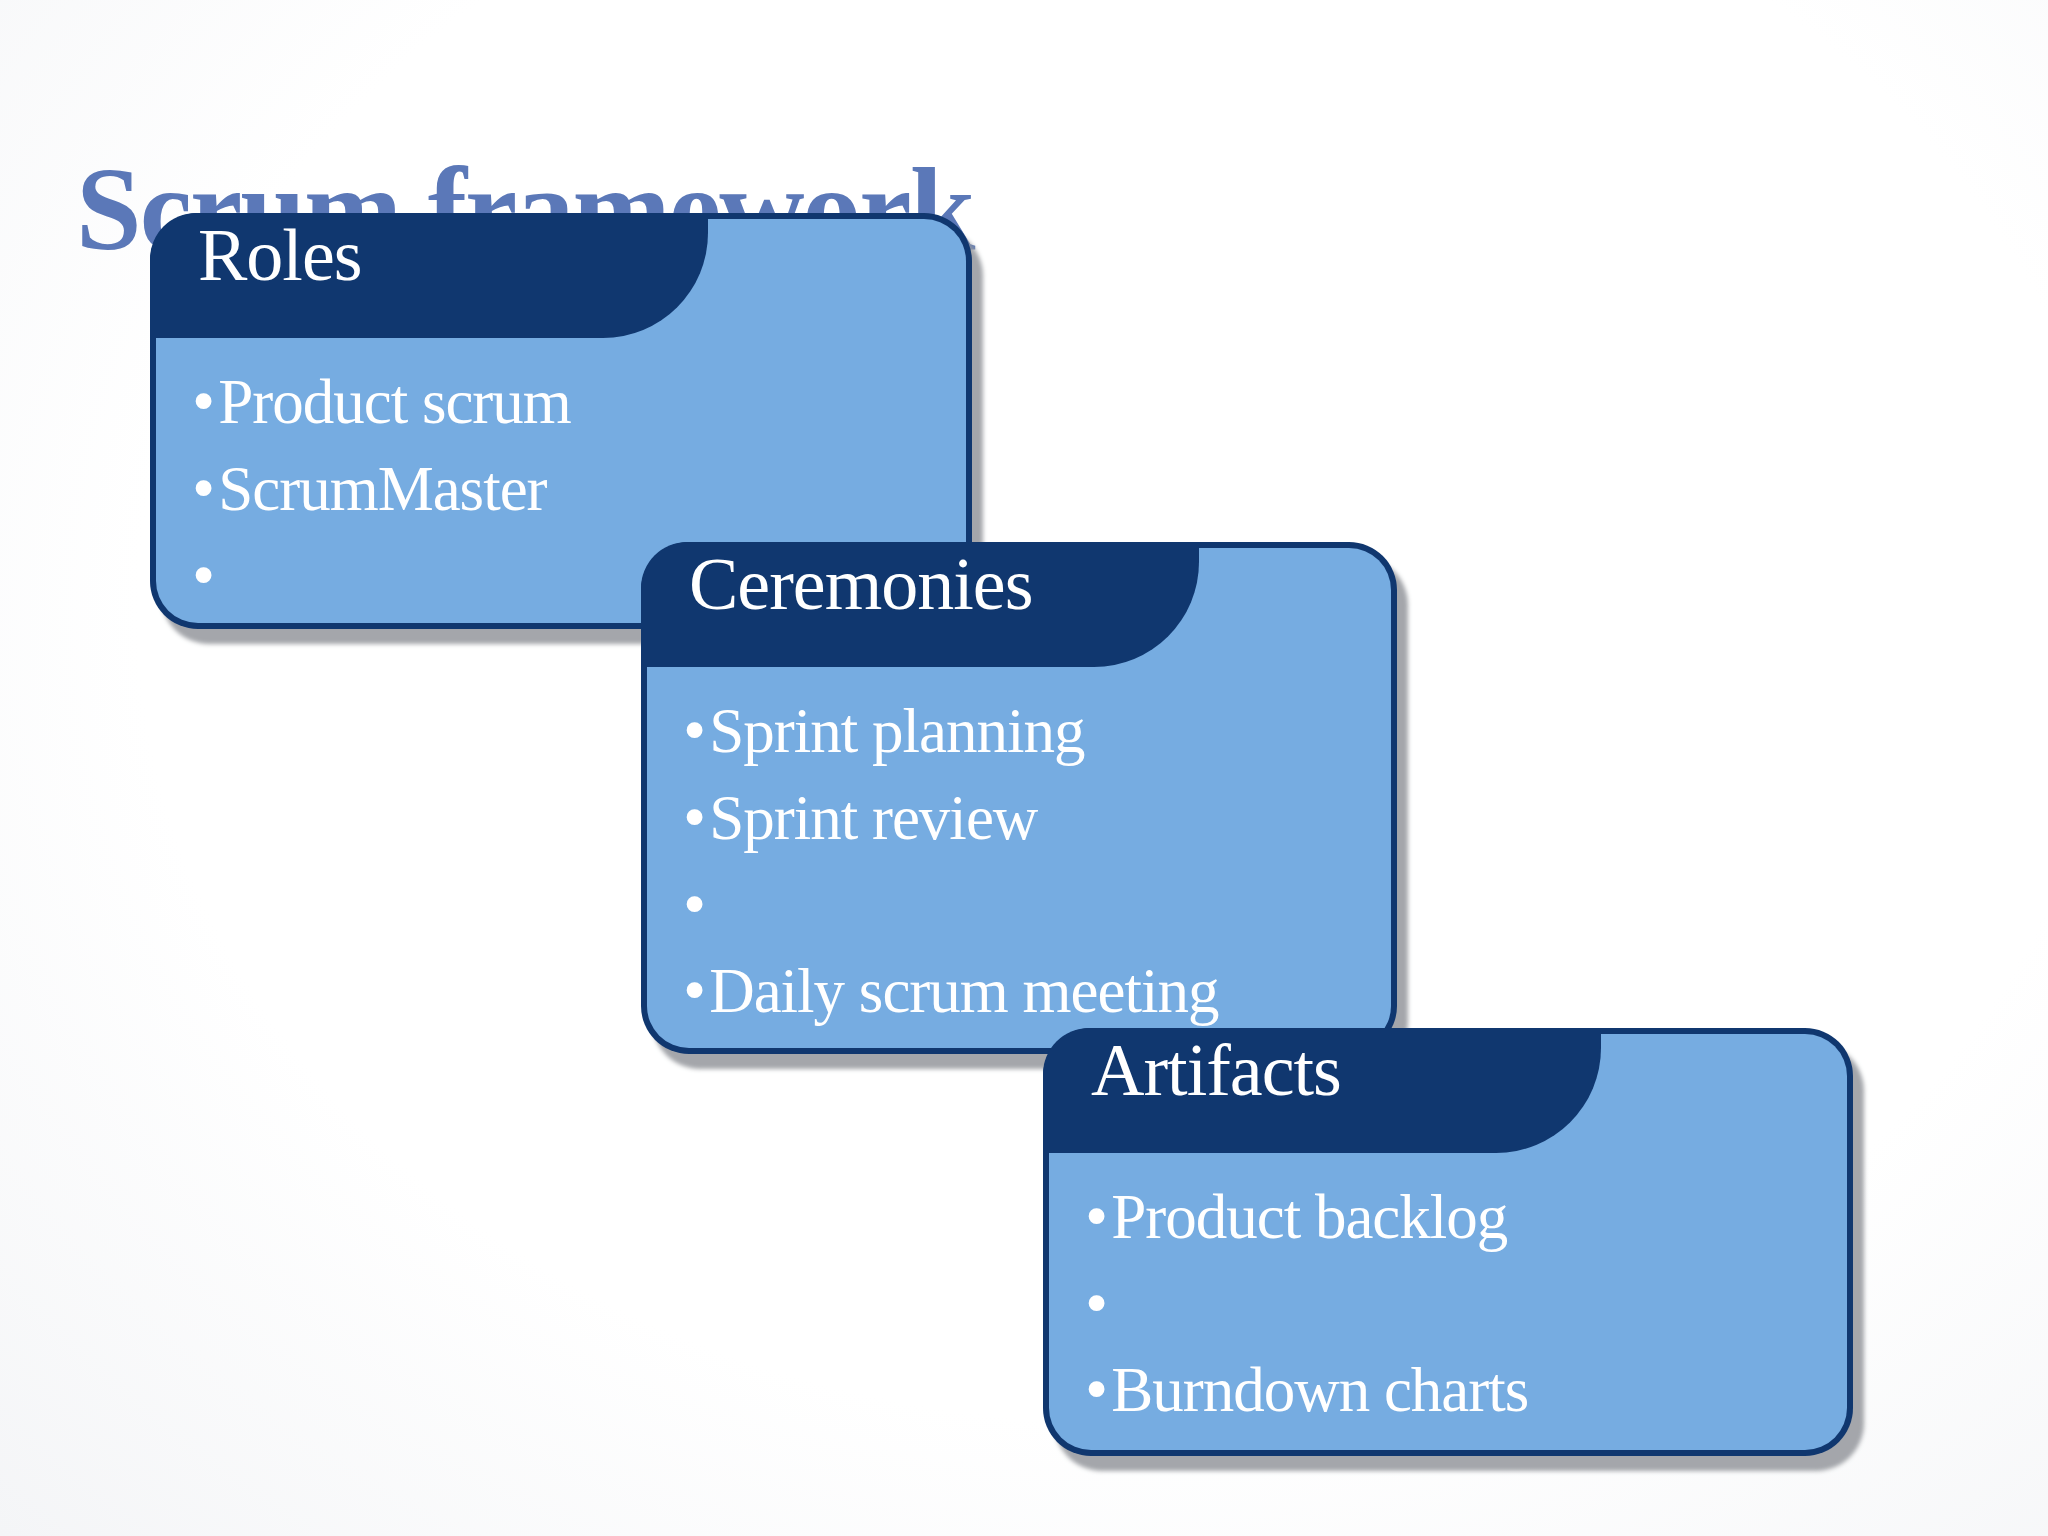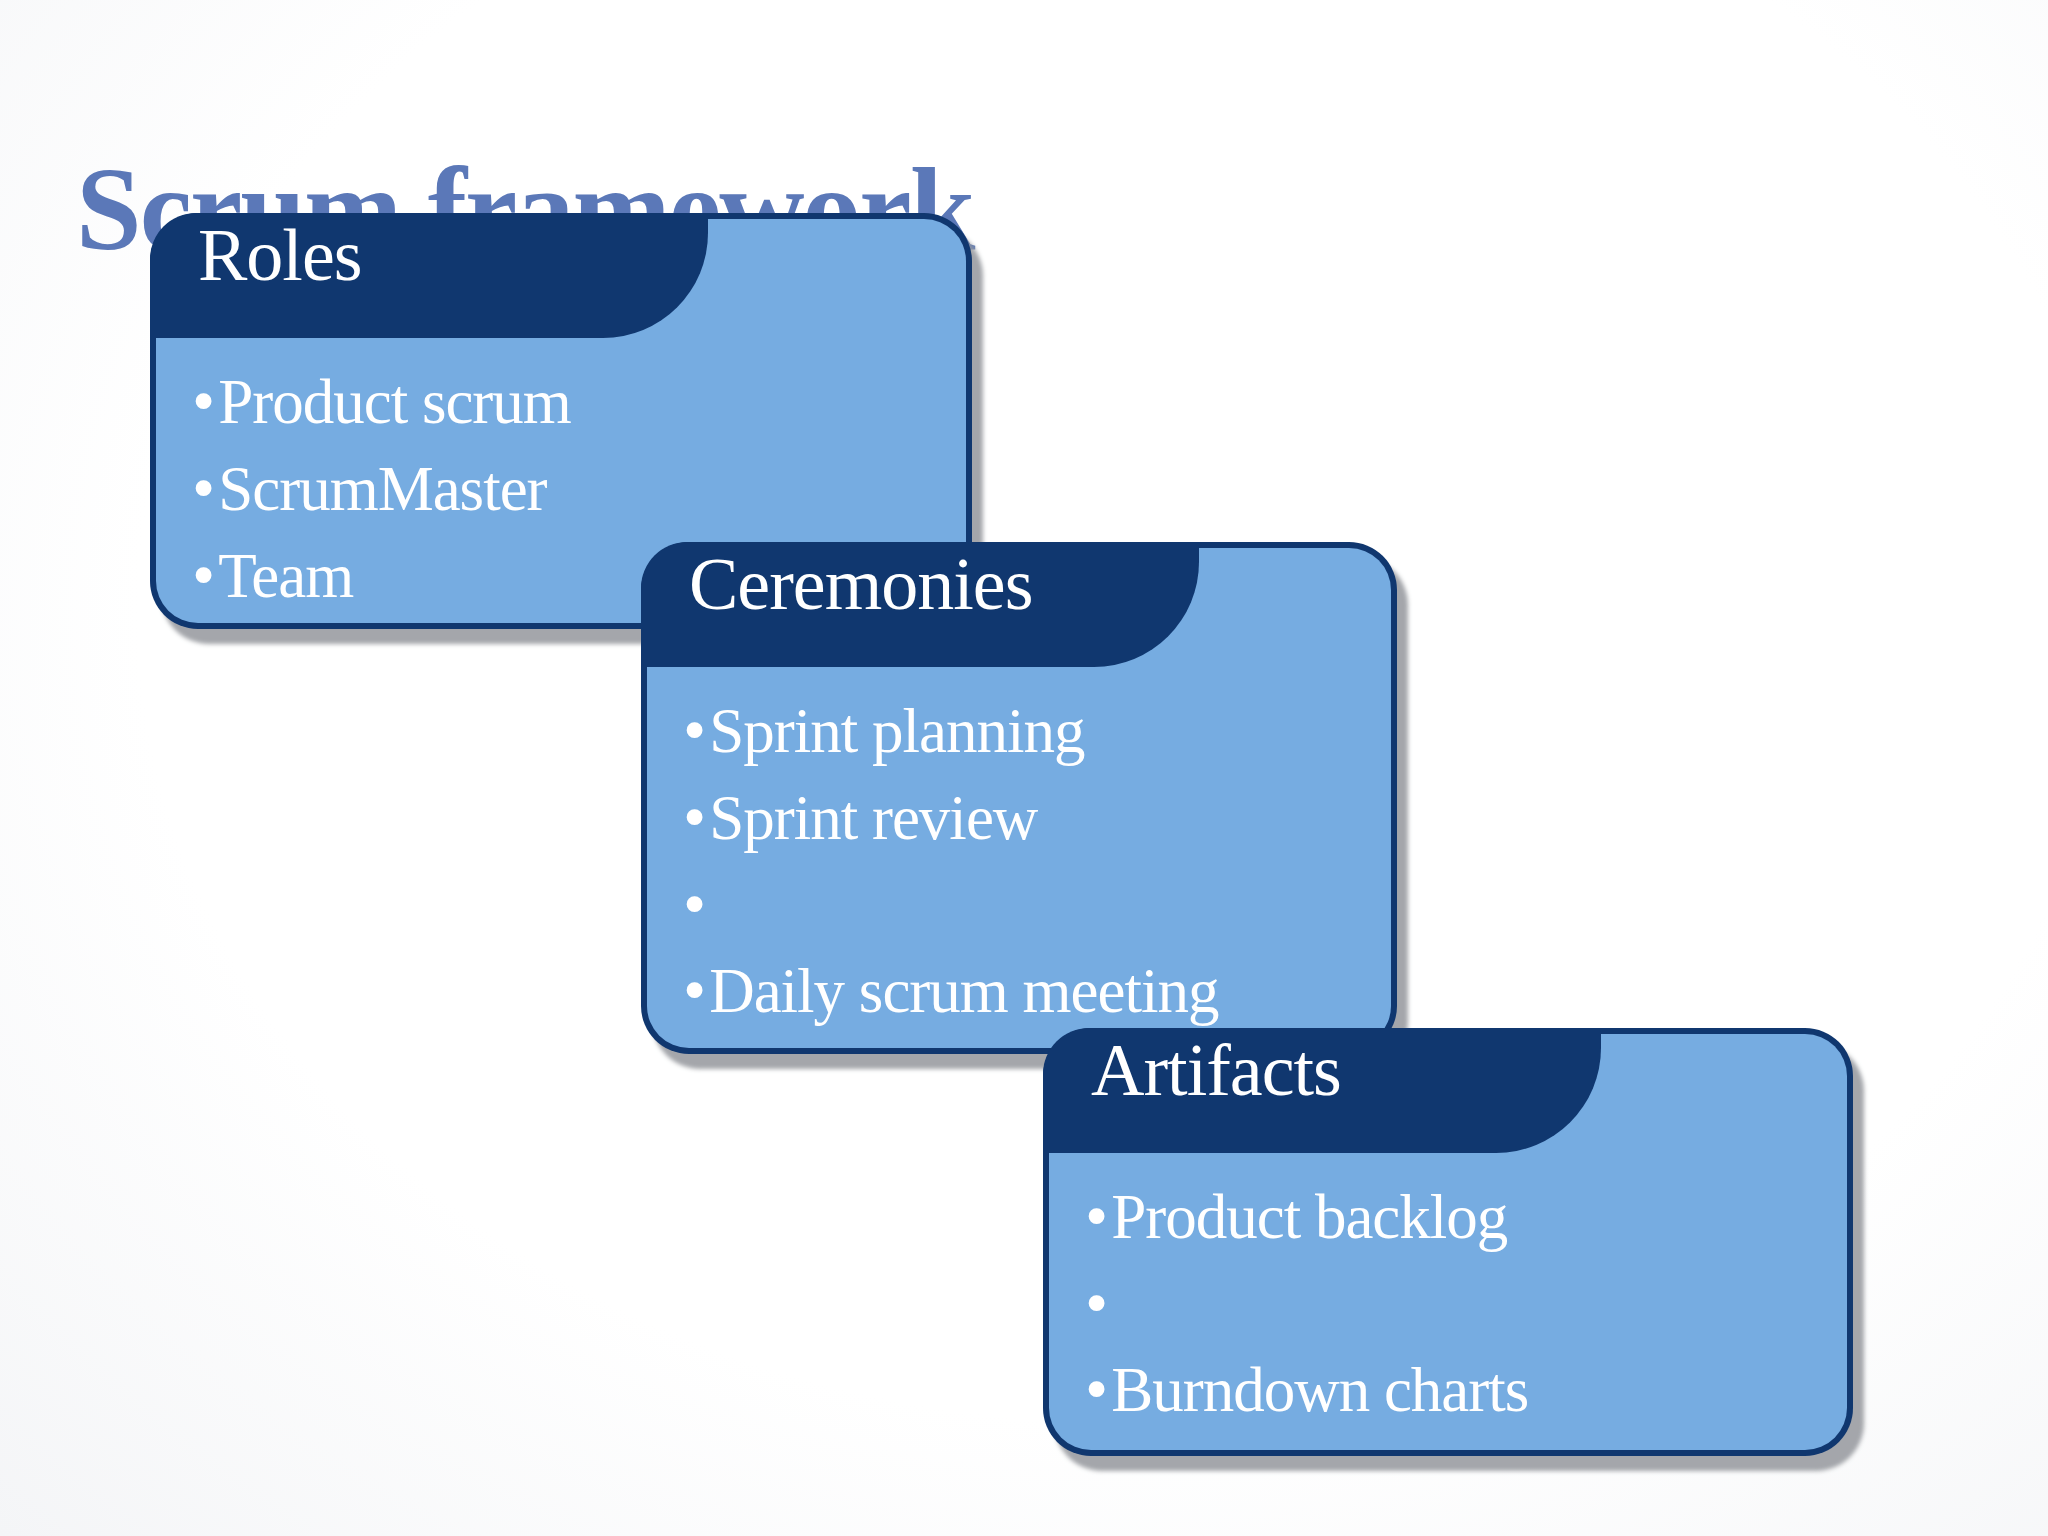--- a/index.html
+++ b/index.html
@@ -99,21 +99,20 @@
       <li class="bullet-item">
         <span class="bullet-dot">•</span>
         <span class="bullet-text">Product scrum</span>
       </li>
       <li class="bullet-item">
         <span class="bullet-dot">•</span>
         <span class="bullet-text">ScrumMaster</span>
       </li>
       <li class="bullet-item">
         <span class="bullet-dot">•</span>
-        <span class="bullet-text">Team</span>
       </li>
     </ul>
   </div>
 
   <div class="card" id="card-ceremonies">
     <div class="card-body"></div>
     <div class="card-tab">
       <span class="card-title">Ceremonies</span>
     </div>
     <ul class="bullet-list">

